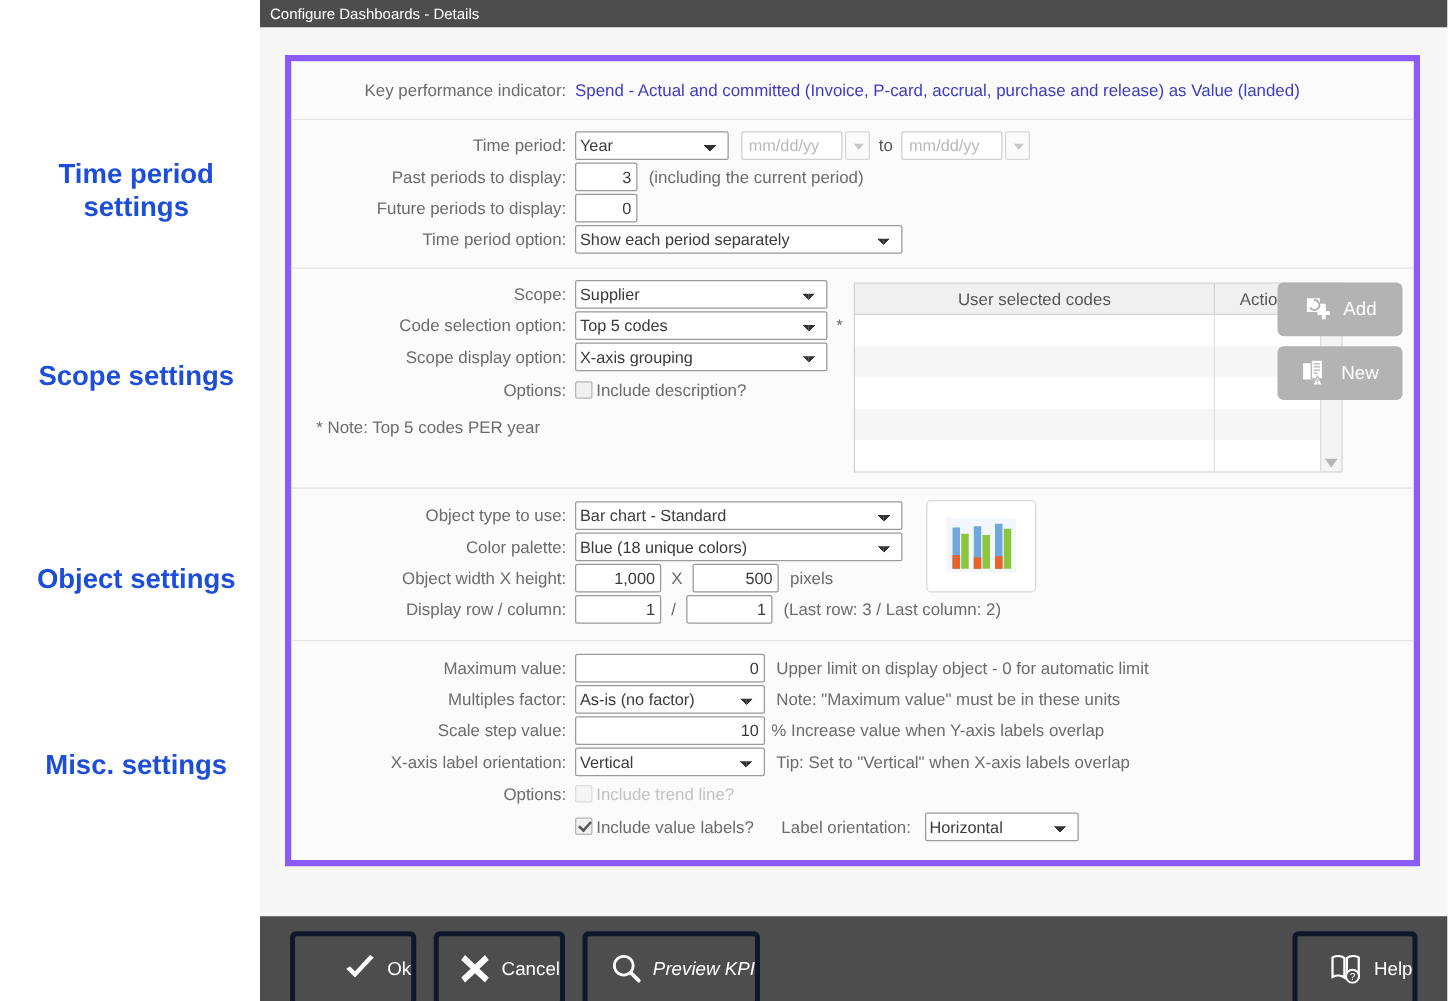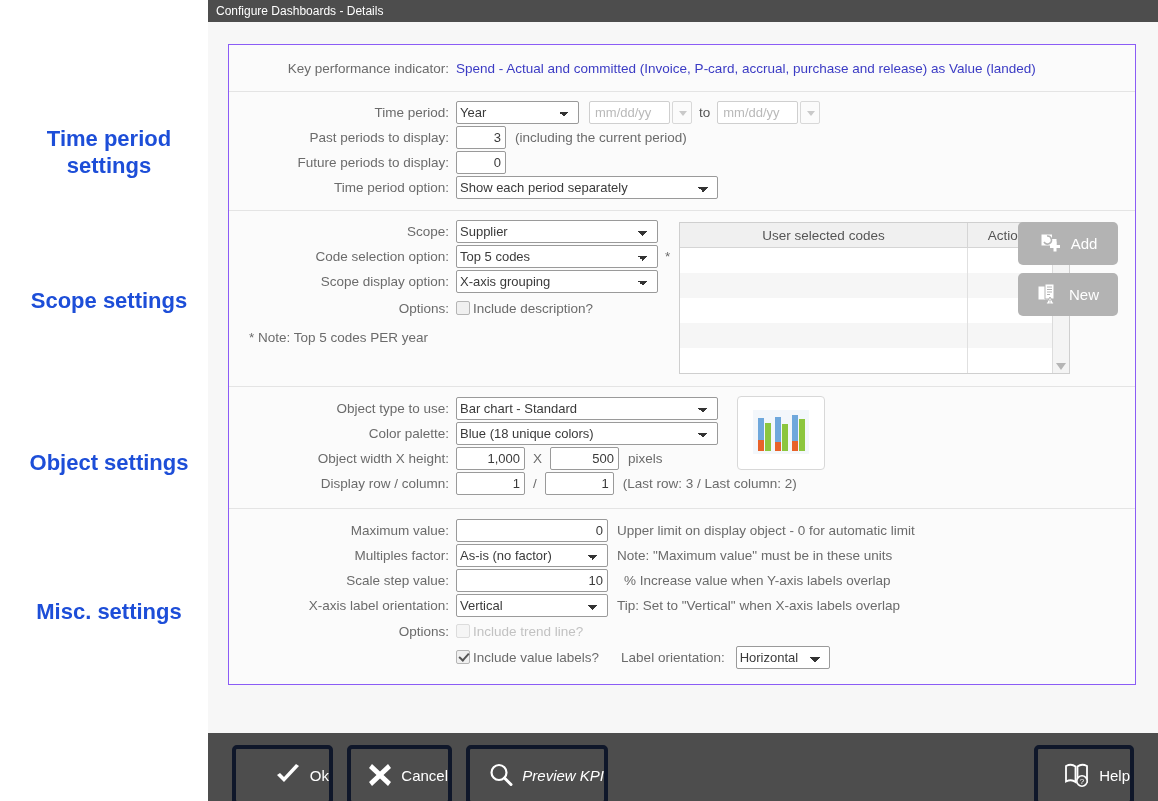--- a/index.html
+++ b/index.html
@@ -34,21 +34,21 @@
     white-space:nowrap;
   }
   .window-body{
     position:absolute;left:0;top:22px;width:950px;height:711px;
     background:#f7f7f7;
     box-sizing:border-box;
     padding:22px 20px 0 20px;
   }
   .panel{
     background:#fbfbfb;
-    border:1px solid #8b5cf6;
+    border:5px solid #8b5cf6;
     width:908px;
     box-sizing:border-box;
   }
   .section{
     border-bottom:1px solid #e4e4e4;
     padding:0;
     box-sizing:border-box;
   }
   .section:last-child{border-bottom:none;}
 
@@ -423,21 +423,21 @@
             <div class="lbl lbl-w">Multiples factor:</div>
             <select class="ctl" style="width:152px;">
               <option>As-is (no factor)</option>
             </select>
             <span class="hint">Note: "Maximum value" must be in these units</span>
           </div>
 
           <div class="row">
             <div class="lbl lbl-w">Scale step value:</div>
             <input class="num" style="width: 152px;" type="text" value="10">
-            <span class="hint" style="margin-left:16px;">% Increase value when Y-axis labels overlap</span>
+            <span class="hint" style="margin-left:5px;">% Increase value when Y-axis labels overlap</span>
           </div>
 
           <div class="row">
             <div class="lbl lbl-w">X-axis label orientation:</div>
             <select class="ctl" style="width:152px;">
               <option>Vertical</option>
             </select>
             <span class="hint">Tip: Set to "Vertical" when X-axis labels overlap</span>
           </div>
 
@@ -445,21 +445,21 @@
             <div class="lbl lbl-w">Options:</div>
             <span class="cbox disabled"></span>
             <span class="cb-label dim">Include trend line?</span>
           </div>
 
           <div class="row" style="height:26px;">
             <div class="lbl lbl-w"></div>
             <span class="cbox checked"></span>
             <span class="cb-label">Include value labels?</span>
             <span class="hint" style="margin-left:22px;">Label orientation:</span>
-            <select class="ctl" style="width:94px;margin-left:11px;">
+            <select class="ctl" style="width:123px;margin-left:11px;">
               <option>Horizontal</option>
             </select>
           </div>
         </div>
 
       </div>
     </div>
 
     <div class="footer">
       <div class="fbtn ok-btn">

